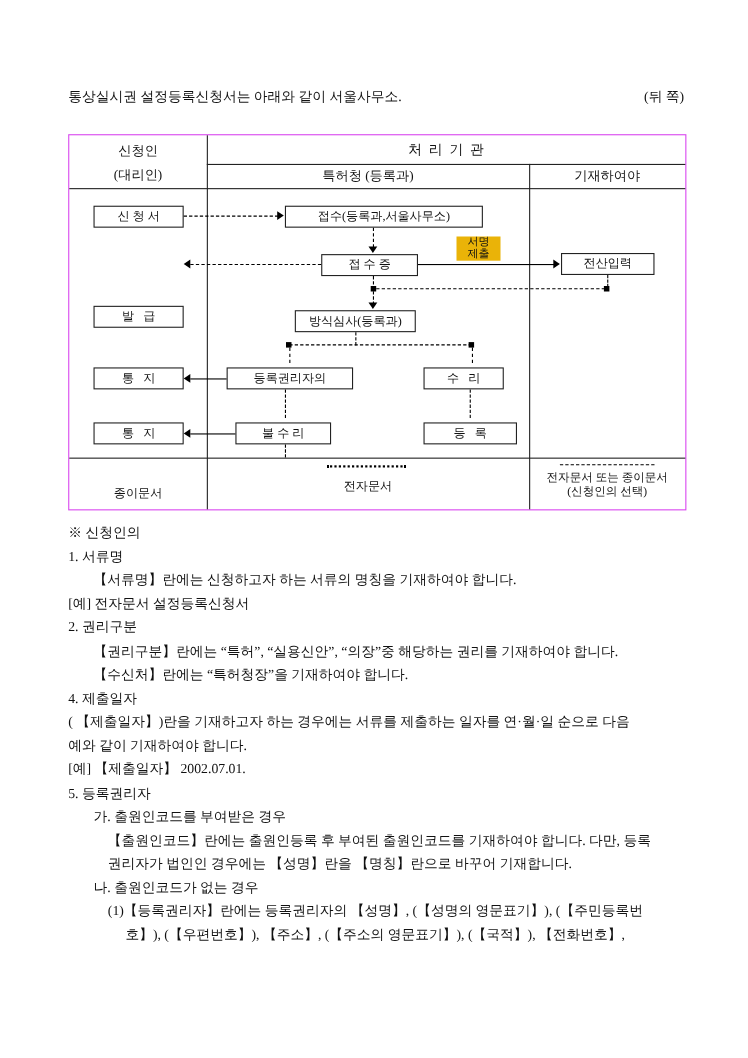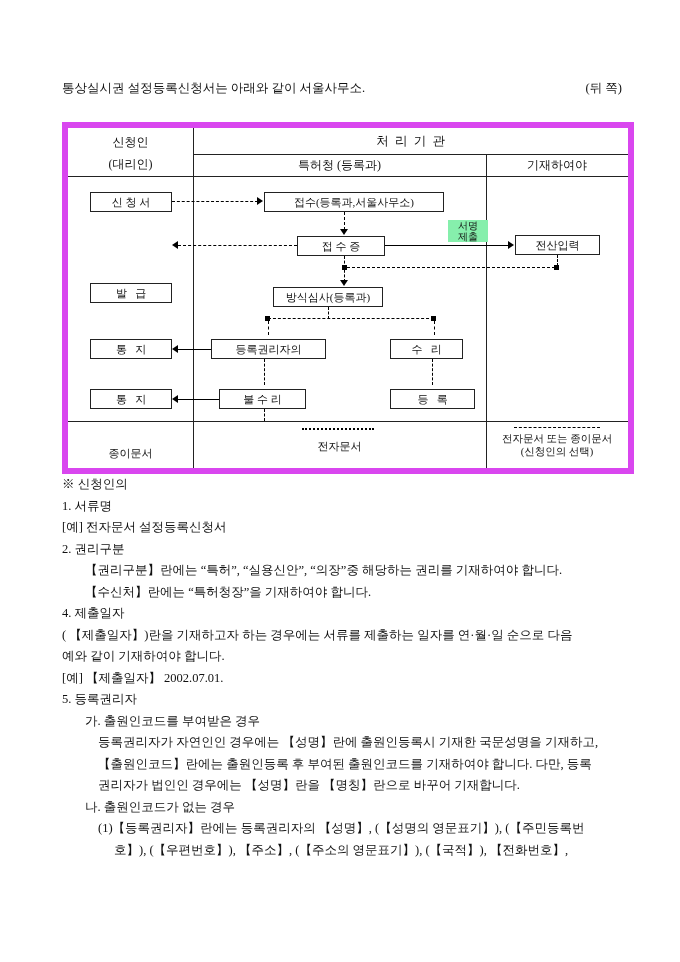--- a/index.html
+++ b/index.html
@@ -7,40 +7,40 @@
     position:relative; width:680px; height:962px; background:#fff;
     font-family:"Liberation Serif","DejaVu Serif",serif; color:#111;
   }
   .intro-row {
     position:absolute; left:62px; top:80px; width:560px;
     display:flex; justify-content:space-between; font-size:12.5px;
   }
   
   .diagram {
     position:absolute; left:62px; top:122px; width:560px; height:340px;
-    border:6px solid #d946ef; box-sizing:content-box; font-size:11px;
+    border:1px solid #d946ef; box-sizing:content-box; font-size:11px;
   }
   .gridv { position:absolute; width:0; border-left:1px solid #222; }
   .gridh { position:absolute; height:0; border-top:1px solid #222; }
   .lbl { position:absolute; text-align:center; white-space:pre; }
   .fbox {
     position:absolute; height:20px; box-sizing:border-box;
     border:1px solid #222; background:#fff; text-align:center;
     line-height:18px; white-space:pre; font-size:11px;
   }
   .hl  { position:absolute; height:0; border-top:1px dashed #000; }
   .hls { position:absolute; height:0; border-top:1px solid #000; }
   .vl  { position:absolute; width:0;  border-left:1px dashed #000; }
   .sq  { position:absolute; width:5px; height:5px; background:#000; }
   .ar  { position:absolute; width:0; height:0; }
   .ar.r { border-top:4px solid transparent; border-bottom:4px solid transparent; border-left:6px solid #000; }
   .ar.l { border-top:4px solid transparent; border-bottom:4px solid transparent; border-right:6px solid #000; }
   .ar.d { border-left:4px solid transparent; border-right:4px solid transparent; border-top:6px solid #000; }
-  .signote { position:absolute; left:380px; top:92px; width:40px; text-align:center;
-             font-size:10px; line-height:11px; background:#86efac; }
+  .signote { position:absolute; left:352px; top:92px; width:40px; text-align:center;
+             font-size:10px; line-height:11px; background:#eab308; }
   .leg-dot  { position:absolute; height:0; border-top:2px dotted #000; }
   .leg-dash { position:absolute; height:0; border-top:1px dashed #000; }
   
   .text-block { position:absolute; left:62px; top:474px; width:566px; font-size:12.5px; }
   .tline { height:21.5px; line-height:21.5px; white-space:nowrap; }
   .ind0 { padding-left:0; }
   .ind1 { padding-left:23px; }
   .ind2 { padding-left:36px; }
   .ind3 { padding-left:52px; }
 </style>
@@ -128,31 +128,31 @@
     <div class="leg-dot" style="left:234px; top:300px; width:72px;"></div>
     <div class="lbl" style="left:125px; top:311px; width:293px; font-size:11px;">전자문서</div>
     <div class="leg-dash" style="left:446px; top:299px; width:86px;"></div>
     <div class="lbl" style="left:418px; top:304px; width:142px; font-size:10.5px;">전자문서 또는 종이문서</div>
     <div class="lbl" style="left:418px; top:317px; width:142px; font-size:10.5px;">(신청인의 선택)</div>
   </div>
 
   <div class="text-block">
     <div class="tline ind0">※ 신청인의</div>
     <div class="tline ind0">1. 서류명</div>
+    <div class="tline ind1">【서류명】란에는 신청하고자 하는 서류의 명칭을 기재하여야 합니다.</div>
     <div class="tline ind0">[예] 전자문서 설정등록신청서</div>
     <div class="tline ind0">2. 권리구분</div>
     <div class="tline ind1">【권리구분】란에는 “특허”, “실용신안”, “의장”중 해당하는 권리를 기재하여야 합니다.</div>
     <div class="tline ind1">【수신처】란에는 “특허청장”을 기재하여야 합니다.</div>
     <div class="tline ind0">4. 제출일자</div>
     <div class="tline ind0">( 【제출일자】)란을 기재하고자 하는 경우에는 서류를 제출하는 일자를 연·월·일 순으로 다음</div>
     <div class="tline ind0">예와 같이 기재하여야 합니다.</div>
     <div class="tline ind0">[예] 【제출일자】 2002.07.01.</div>
     <div class="tline ind0">5. 등록권리자</div>
     <div class="tline ind1">가. 출원인코드를 부여받은 경우</div>
-    <div class="tline ind2">등록권리자가 자연인인 경우에는 【성명】란에 출원인등록시 기재한 국문성명을 기재하고,</div>
     <div class="tline ind2">【출원인코드】란에는 출원인등록 후 부여된 출원인코드를 기재하여야 합니다. 다만, 등록</div>
     <div class="tline ind2">권리자가 법인인 경우에는 【성명】란을 【명칭】란으로 바꾸어 기재합니다.</div>
     <div class="tline ind1">나. 출원인코드가 없는 경우</div>
     <div class="tline ind2">(1)【등록권리자】란에는  등록권리자의  【성명】, (【성명의  영문표기】), (【주민등록번</div>
     <div class="tline ind3">호】), (【우편번호】),  【주소】, (【주소의  영문표기】), (【국적】),  【전화번호】,</div>
   </div>
 
 </div>
 
 </body></html>

